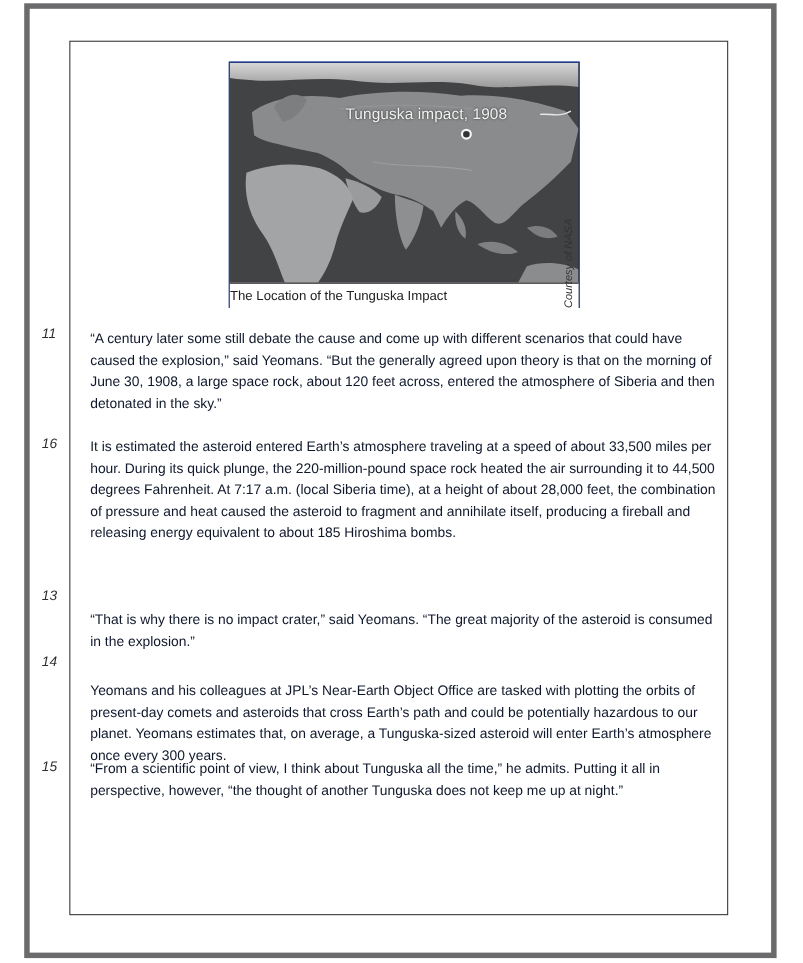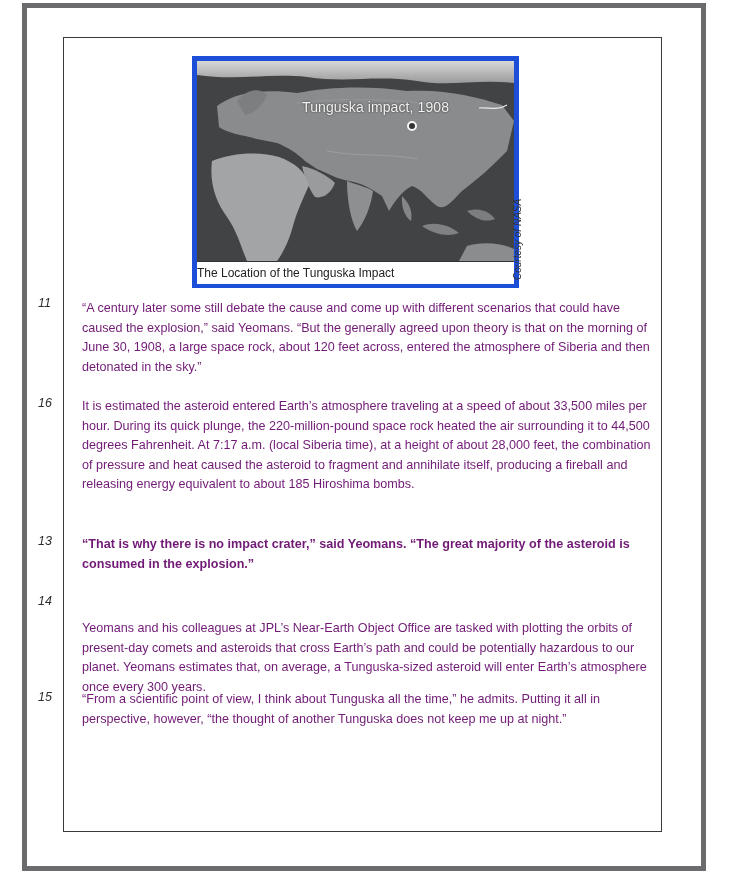--- a/index.html
+++ b/index.html
@@ -2,35 +2,35 @@
 <html><head>
 <meta charset="utf-8">
 <style>
   html, body { margin: 0; padding: 0; background: #ffffff; }
   body { width: 730px; height: 875px; position: relative; overflow: hidden;
          font-family: "Liberation Sans", "DejaVu Sans", sans-serif; color: #2b2b2b; }
   .outer-frame { position: absolute; left: 22px; top: 3px; width: 674px; height: 858px;
                  border: 5px solid #6b6b6d; background: #fff; }
   .inner-box { position: absolute; left: 63px; top: 37px; width: 597px; height: 793px;
                border: 1.5px solid #3a3a3a; border-left-width: 1.5px; background: #fff; }
-  .figure { position: absolute; left: 192px; top: 56px; width: 317px; height: 222px;
-            border: 5px solid #1d4ed8; background: #0f172a; }
+  .figure { position: absolute; left: 208px; top: 56px; width: 317px; height: 222px;
+            border: 1px solid #1d4ed8; background: #0f172a; }
   .map { position: absolute; left: 0; top: 0; width: 317px; height: 200px; overflow: hidden;
          background: #3c3d3f; }
   .map svg { display: block; }
   .map-label { position: absolute; left: 105px; top: 38px; color: #f2f2f2; font-size: 14px;
                letter-spacing: 0.1px; text-shadow: 0 0 2px #222; white-space: nowrap; }
   .caption { position: absolute; left: 0; top: 200px; width: 317px; height: 22px;
              border-top: 1px solid #333; font-size: 12px; line-height: 22px; text-align: left;
              color: #222; background: #fff; }
   .credit { position: absolute; left: 512px; top: 280px; transform-origin: 0 0;
             transform: rotate(-90deg); font-size: 10px; font-style: italic; color: #333;
             white-space: nowrap; }
   .para { position: absolute; left: 82px; width: 570px; font-size: 12.6px; line-height: 19.6px;
-          color: #701a75; }
+          color: #0f172a; }
   .para-num { position: absolute; left: 38px; font-size: 12.5px; font-style: italic;
               color: #2e2e2e; }
   .underline { text-underline-offset: 2px; }
 </style>
 </head>
 <body>
 
 <div class="outer-frame"></div>
 <div class="inner-box"></div>
 
@@ -77,19 +77,19 @@
 </div>
 <div class="credit">Courtesy of NASA</div>
 
 <div class="para-num" style="top:296px;text-align:center;">11</div>
 <div class="para" style="top:299px;">“A century later some still debate the cause and come up with different scenarios that could have caused the explosion,” said Yeomans. “But the generally agreed upon theory is that on the morning of June 30, 1908, a large space rock, about 120 feet across, entered the atmosphere of Siberia and then detonated in the sky.”</div>
 
 <div class="para-num" style="top:396px;">16</div>
 <div class="para" style="top:397px;"><span>It is estimated the asteroid entered Earth’s atmosphere traveling at a speed of about 33,500 miles per hour. During its quick plunge, the 220-million-pound space rock heated the air surrounding it to 44,500 degrees Fahrenheit. At 7:17 a.m. (local Siberia time), at a height of about 28,000 feet, the combination of pressure and heat caused the asteroid to fragment and </span><span class="underline">annihilate</span><span> itself, producing a fireball and releasing energy equivalent to about 185 Hiroshima bombs.</span></div>
 
 <div class="para-num" style="top:534px;">13</div>
-<div class="para" style="top:535px;font-weight:bold;">“That is why there is no impact crater,” said Yeomans. “The great majority of the asteroid is consumed in the explosion.”</div>
+<div class="para" style="top:554px;">“That is why there is no impact crater,” said Yeomans. “The great majority of the asteroid is consumed in the explosion.”</div>
 
 <div class="para-num" style="top:594px;">14</div>
 <div class="para" style="top:619px;">Yeomans and his colleagues at JPL’s Near-Earth Object Office are tasked with plotting the orbits of present-day comets and asteroids that cross Earth’s path and could be potentially hazardous to our planet. Yeomans estimates that, on average, a Tunguska-sized asteroid will enter Earth’s atmosphere once every 300 years.</div>
 
 <div class="para-num" style="top:690px;">15</div>
 <div class="para" style="top:690px;">“From a scientific point of view, I think about Tunguska all the time,” he admits. Putting it all in perspective, however, “the thought of another Tunguska does not keep me up at night.”</div>
 
 </body></html>

